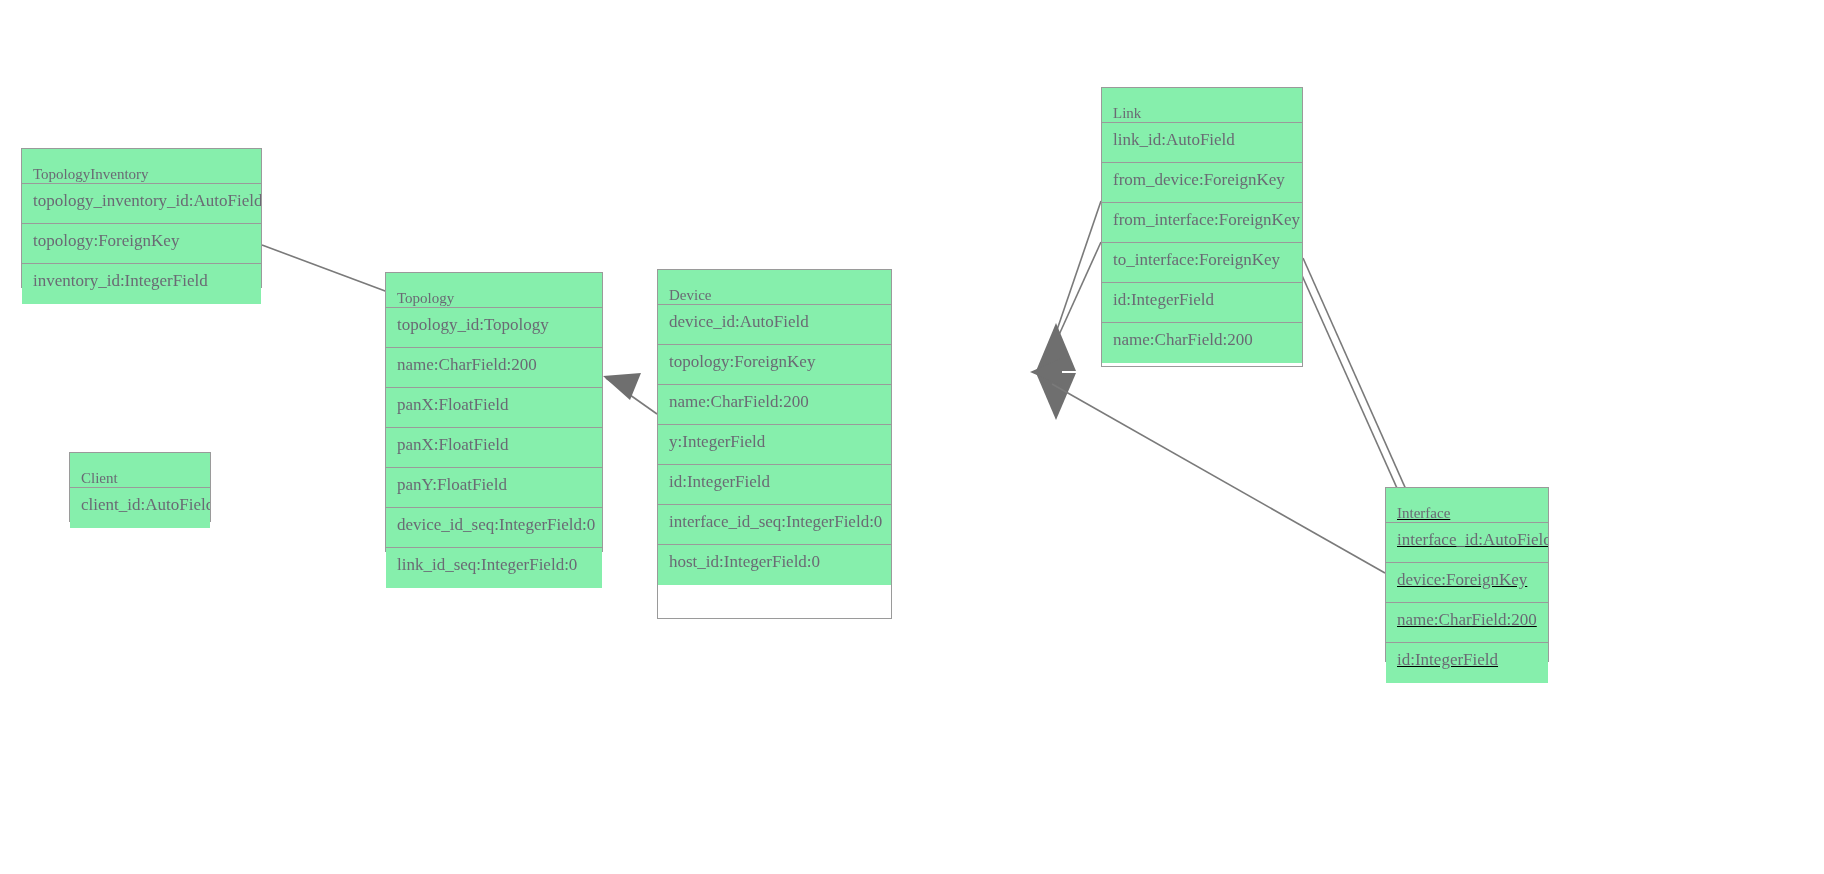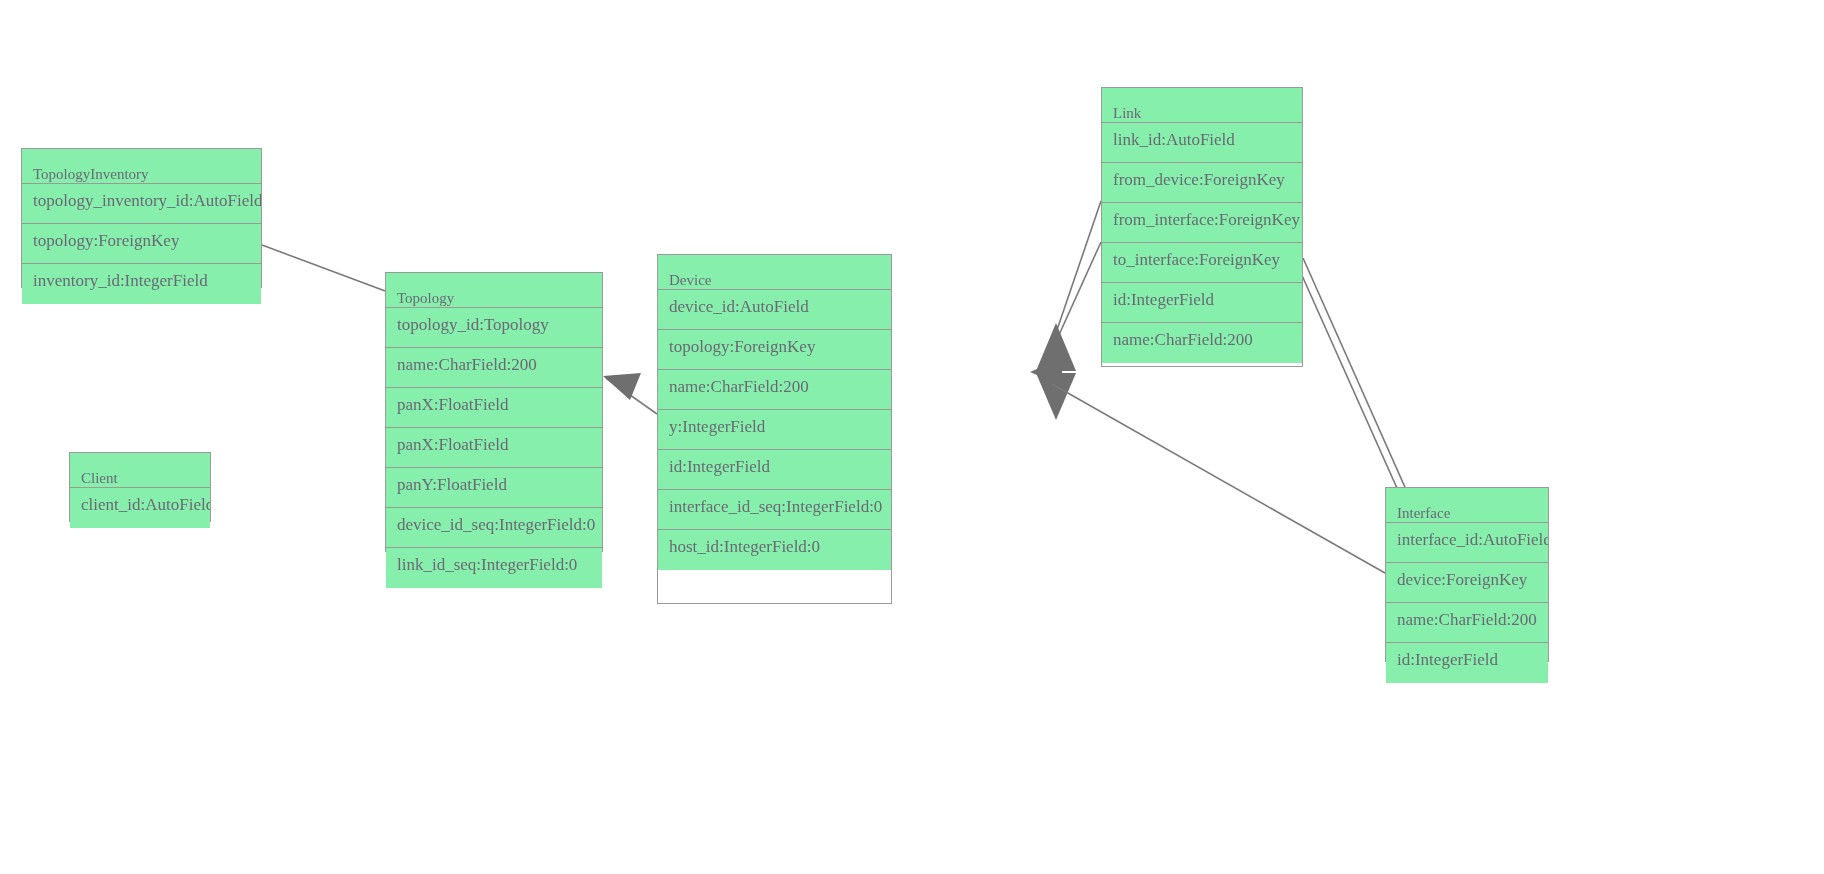--- a/index.html
+++ b/index.html
@@ -109,42 +109,42 @@
     <div class="row">panY:FloatField</div>
     <div class="row">device_id_seq:IntegerField:0</div>
     <div class="row">link_id_seq:IntegerField:0</div>
   </div>
 
   <div class="entity" style="left: 69px; top: 452px; width: 142px; height: 70px;">
     <div class="hdr">Client</div>
     <div class="row">client_id:AutoField</div>
   </div>
 
-  <div class="entity" style="left: 657px; top: 254px; width: 235px; height: 350px;">
+  <div class="entity" style="left: 657px; top: 269px; width: 235px; height: 350px;">
     <div class="hdr">Device</div>
     <div class="row">device_id:AutoField</div>
     <div class="row">topology:ForeignKey</div>
     <div class="row">name:CharField:200</div>
     <div class="row">y:IntegerField</div>
     <div class="row">id:IntegerField</div>
     <div class="row">interface_id_seq:IntegerField:0</div>
     <div class="row">host_id:IntegerField:0</div>
   </div>
 
   <div class="entity" style="left: 1101px; top: 87px; width: 202px; height: 280px;">
     <div class="hdr">Link</div>
     <div class="row">link_id:AutoField</div>
     <div class="row">from_device:ForeignKey</div>
     <div class="row">from_interface:ForeignKey</div>
     <div class="row">to_interface:ForeignKey</div>
     <div class="row">id:IntegerField</div>
     <div class="row">name:CharField:200</div>
   </div>
 
-  <div class="entity" style="left: 1385px; top: 487px; width: 164px; height: 175px;">
+  <div class="entity" style="left: 1385px; top: 487px; width: 164px; height: 175px; text-decoration: underline;">
     <div class="hdr">Interface</div>
     <div class="row">interface_id:AutoField</div>
     <div class="row">device:ForeignKey</div>
     <div class="row">name:CharField:200</div>
     <div class="row">id:IntegerField</div>
   </div>
 
 </div>
 
 </body></html>

